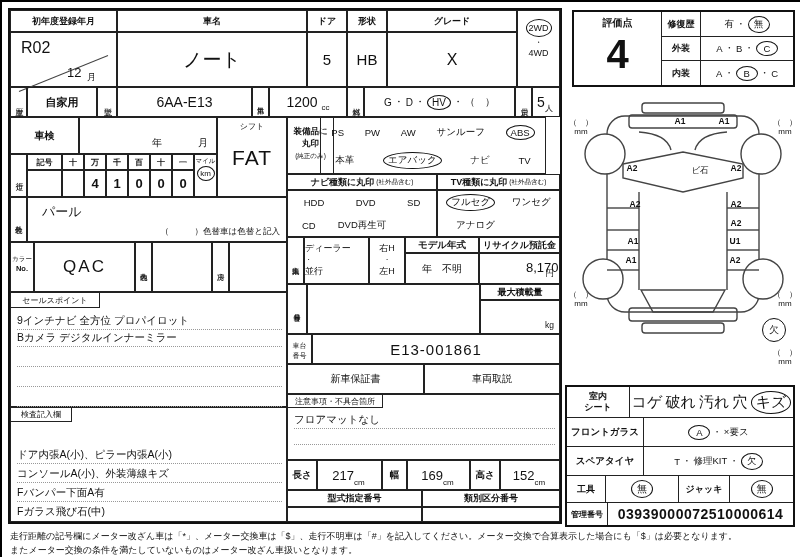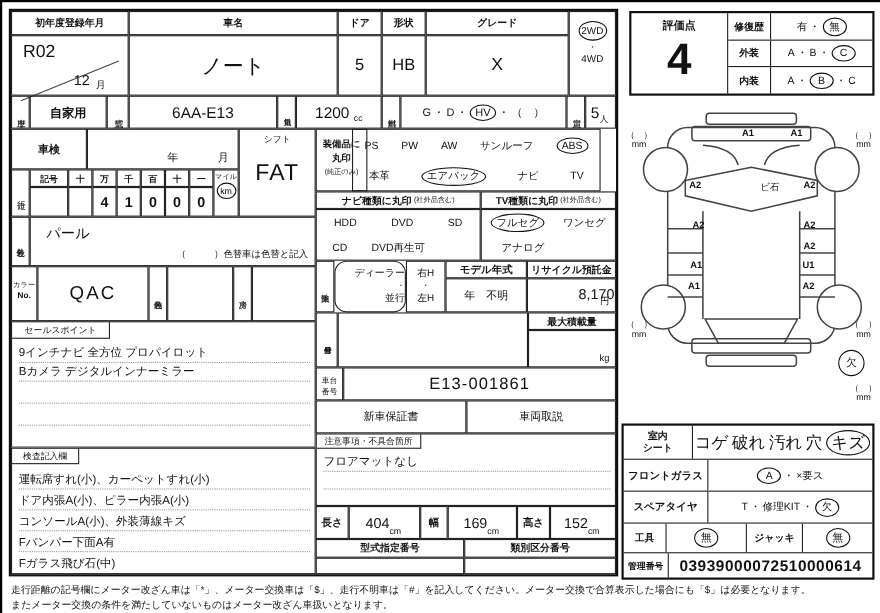--- a/index.html
+++ b/index.html
@@ -254,41 +254,38 @@
       </div>
     <div class="noteline dotted" style="top:52px;height:20px;"></div>
     <div class="noteline dotted" style="top:72px;height:20px;"></div>
     <div class="noteline dotted" style="top:92px;height:20px;"></div>
   </div>
 
   <div class="abs b" style="left:8px;top:405px;width:277px;height:115px;">
     <div class="tab abs" style="left:-1px;top:-1px;width:62px;height:15px;">
         <span>検査記入欄</span>
       </div>
-    <div class="noteline dotted" style="top:16px;height:19px;">
-        <span>運転席すれ(小)、カーペットすれ(小)</span>
-      </div>
     <div class="noteline dotted" style="top:35px;height:19px;">
         <span>ドア内張A(小)、ピラー内張A(小)</span>
       </div>
     <div class="noteline dotted" style="top:54px;height:19px;">
         <span>コンソールA(小)、外装薄線キズ</span>
       </div>
     <div class="noteline dotted" style="top:73px;height:19px;">
         <span>Fバンパー下面A有</span>
       </div>
     <div class="noteline" style="top:92px;height:19px;">
         <span>Fガラス飛び石(中)</span>
       </div>
   </div>
 
   <div class="abs b cen" style="left:285px;top:235px;width:17px;height:47px;">
       <span class="vlab" style="font-size:7.5px;">輸入車</span>
     </div>
-  <div class="abs b" style="left:302px;top:235px;width:65px;height:47px;text-align:right;font-size:9px;border-radius:11px;">
+  <div class="abs b" style="left:302px;top:235px;width:65px;height:47px;text-align:left;font-size:9px;">
     <div style="margin-top:4px;">ディーラー</div>
     <div style="font-size:7px;">・</div>
     <div>並行</div>
   </div>
   <div class="abs b" style="left:367px;top:235px;width:36px;height:47px;text-align:center;font-size:9px;">
     <div style="margin-top:4px;">右H</div>
     <div style="font-size:7px;">・</div>
     <div>左H</div>
   </div>
   <div class="abs b lab" style="left:403px;top:235px;width:74px;height:16px;font-size:9.5px;">
@@ -340,21 +337,21 @@
         <span>フロアマットなし</span>
       </div>
     <div class="noteline dotted" style="top:32px;height:16px;"></div>
     <div class="noteline" style="top:48px;height:16px;"></div>
   </div>
 
   <div class="abs b lab" style="left:285px;top:458px;width:30px;height:30px;font-size:9.5px;">
       <span>長さ</span>
     </div>
   <div class="abs b" style="left:315px;top:458px;width:65px;height:30px;display:flex;align-items:center;justify-content:center;">
-    <span style="font-size:13px;">404</span>
+    <span style="font-size:13px;">217</span>
     <span class="smallu">cm</span>
   </div>
   <div class="abs b lab" style="left:380px;top:458px;width:25px;height:30px;font-size:9.5px;">
       <span>幅</span>
     </div>
   <div class="abs b" style="left:405px;top:458px;width:63px;height:30px;display:flex;align-items:center;justify-content:center;">
     <span style="font-size:13px;">169</span>
     <span class="smallu">cm</span>
   </div>
   <div class="abs b lab" style="left:468px;top:458px;width:30px;height:30px;font-size:9.5px;">

